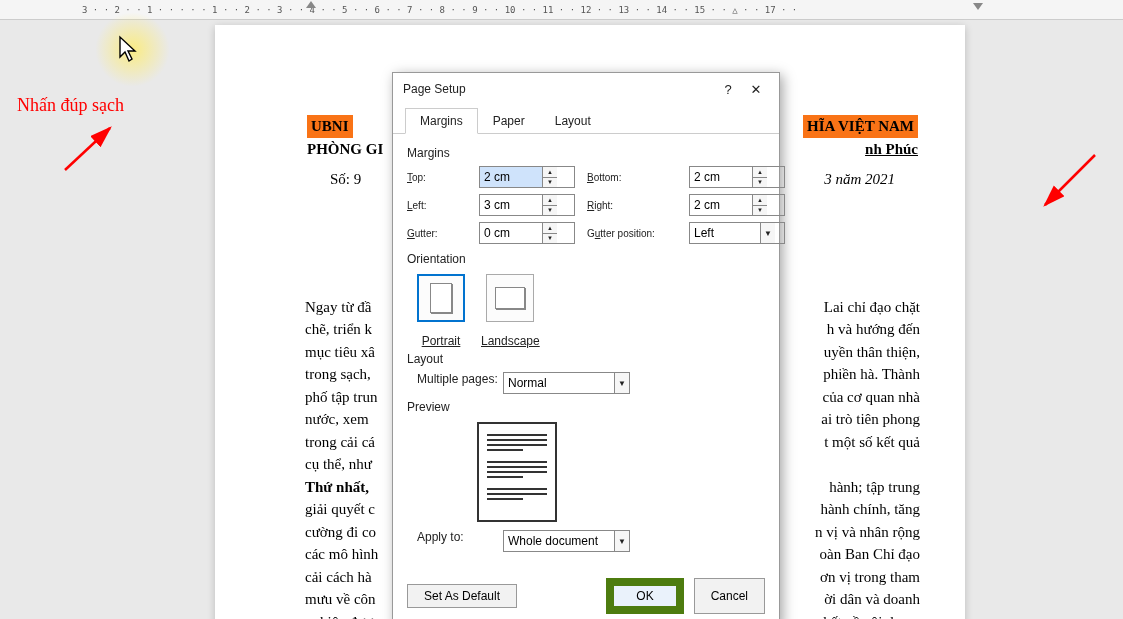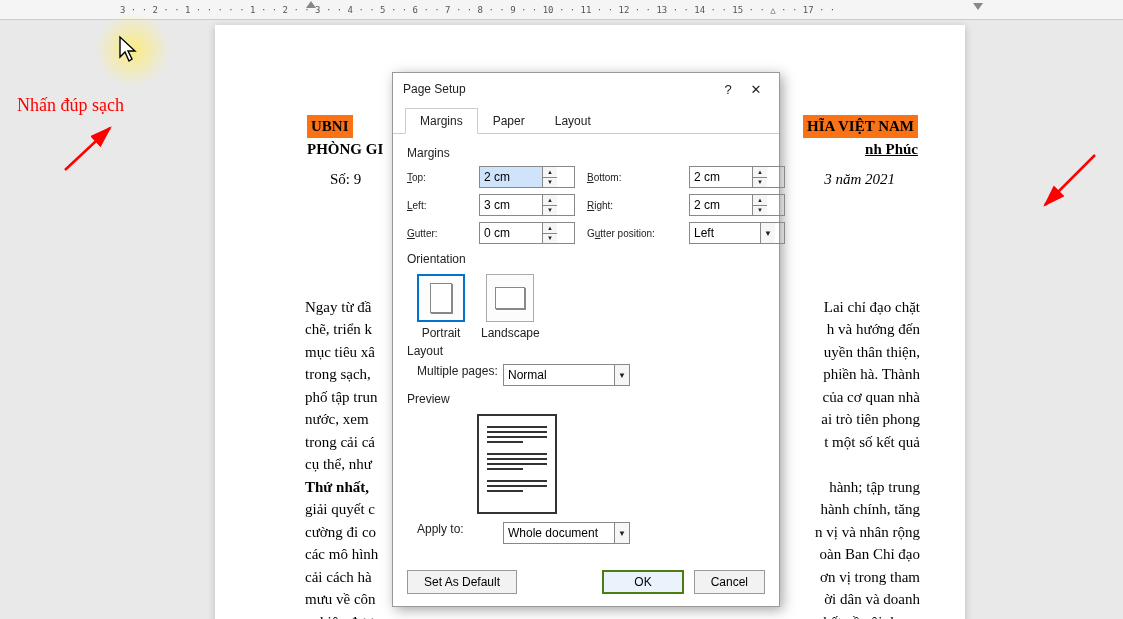--- a/index.html
+++ b/index.html
@@ -1,18 +1,18 @@
 <!DOCTYPE html>
 <html><head>
 <meta charset="utf-8">
 <style>
 * { box-sizing: border-box; margin: 0; padding: 0; }
 body { font-family: "Segoe UI", Tahoma, sans-serif; background: #e9e9e9; width: 1123px; height: 619px; overflow: hidden; position: relative; }
 
-.ruler { position: absolute; top: 0; left: 0; right: 0; height: 20px; background: #f5f5f5; border-bottom: 1px solid #ccc; font-size: 9px; color: #555; padding-left: 120px; display: flex; align-items: center; white-space: nowrap; letter-spacing: 0; }
+.ruler { position: absolute; top: 0; left: 0; right: 0; height: 20px; background: #f5f5f5; border-bottom: 1px solid #ccc; font-size: 9px; color: #555; padding-left: 82px; display: flex; align-items: center; white-space: nowrap; letter-spacing: 0; }
 .ruler-text { font-family: monospace; font-size: 9px; }
 .ruler .indent-marker { position: absolute; left: 306px; top: 1px; width: 0; height: 0; border-left: 5px solid transparent; border-right: 5px solid transparent; border-bottom: 7px solid #888; }
 .ruler .right-marker { position: absolute; right: 140px; top: 3px; width: 0; height: 0; border-left: 5px solid transparent; border-right: 5px solid transparent; border-top: 7px solid #888; }
 
 .highlight-circle { position: absolute; left: 95px; top: 12px; width: 75px; height: 75px; background: radial-gradient(circle, rgba(252,236,120,0.9) 0%, rgba(252,236,120,0.0) 70%); border-radius: 50%; }
 .cursor-icon { position: absolute; left: 118px; top: 35px; font-size: 24px; color: #000; font-family: sans-serif; }
 
 .anno-left { position: absolute; left: 17px; top: 95px; color: #ff0000; font-size: 18px; font-family: "Times New Roman", serif; }
 .anno-right { position: absolute; left: 782px; top: 204px; color: #ff0000; font-size: 18px; font-family: "Times New Roman", serif; }
 
@@ -48,39 +48,39 @@
 .spinbox input { border: none; width: 62px; padding: 8px 4px; font-size: 12px; outline: none; }
 .spinbox.sel input { background: #cfe3fb; }
 .spinbox .spins { display: flex; flex-direction: column; width: 15px; border-left: 1px solid #888; }
 .spinbox .spins div { flex: 1; display: flex; align-items: center; justify-content: center; font-size: 6px; border-bottom: 1px solid #888; cursor: pointer; background: #f6f6f6; }
 .spinbox .spins div:last-child { border-bottom: none; }
 .combo { display: flex; height: 22px; border: 1px solid #888; }
 .combo input { border: none; width: 70px; padding: 0 4px; font-size: 12px; outline: none; }
 .combo .dd { width: 15px; border-left: 1px solid #888; display: flex; align-items: center; justify-content: center; font-size: 8px; background: #f6f6f6; cursor: pointer; }
 
 .orient-row { display: flex; gap: 16px; margin: 8px 0 4px 10px; }
-.orient { display: flex; flex-direction: column; align-items: center; gap: 4px; cursor: pointer; }
+.orient { display: flex; flex-direction: column; align-items: center; gap: 12px; cursor: pointer; text-decoration: underline; }
 .orient .box { width: 48px; height: 48px; border: 1px solid #aaa; display: flex; align-items: center; justify-content: center; background: #fcfcfc; }
 .orient.active .box { border: 2px solid #0173cf; }
 .orient .pg { background: #fff; border: 1px solid #888; box-shadow: 1px 1px 0 #888; }
 .orient .pg.portrait { width: 22px; height: 30px; }
 .orient .pg.landscape { width: 30px; height: 22px; }
 .orient span { font-size: 12px; }
 
 .row-inline { display: flex; align-items: flex-start; gap: 0; margin: 6px 0 6px 10px; }
 .row-inline label { width: 86px; font-size: 12px; }
 .combo.wide input { width: 110px; }
 
 .preview-box { width: 80px; height: 100px; border: 2px solid #333; background: #fff; margin: 8px 0 8px 70px; padding: 10px 8px; display: flex; flex-direction: column; gap: 3px; }
 .preview-box .ln { height: 2px; background: #333; }
 .preview-box .ln.short { width: 60%; }
 
 .dialog-footer { display: flex; justify-content: space-between; align-items: center; padding: 8px 14px 12px 14px; }
 .btn { padding: 4px 16px; border: 1px solid #999; background: #f2f2f2; font-size: 12px; cursor: pointer; }
-.btn.primary { border: 2px solid #4d7c0f; background: #eaf2fb; padding: 3px 30px; }
+.btn.primary { border: 8px solid #4d7c0f; background: #eaf2fb; padding: 3px 22px; }
 .footer-right { display: flex; gap: 10px; }
 </style>
 </head>
 <body>
 
 <div class="ruler">
   <span class="ruler-text">3 · · 2 · · 1 · · · · · 1 · · 2 · · 3 · · 4 · · 5 · · 6 · · 7 · · 8 · · 9 · · 10 · · 11 · · 12 · · 13 · · 14 · · 15 · · △ · · 17 · ·</span>
   <div class="indent-marker"></div>
   <div class="right-marker"></div>
 </div>

